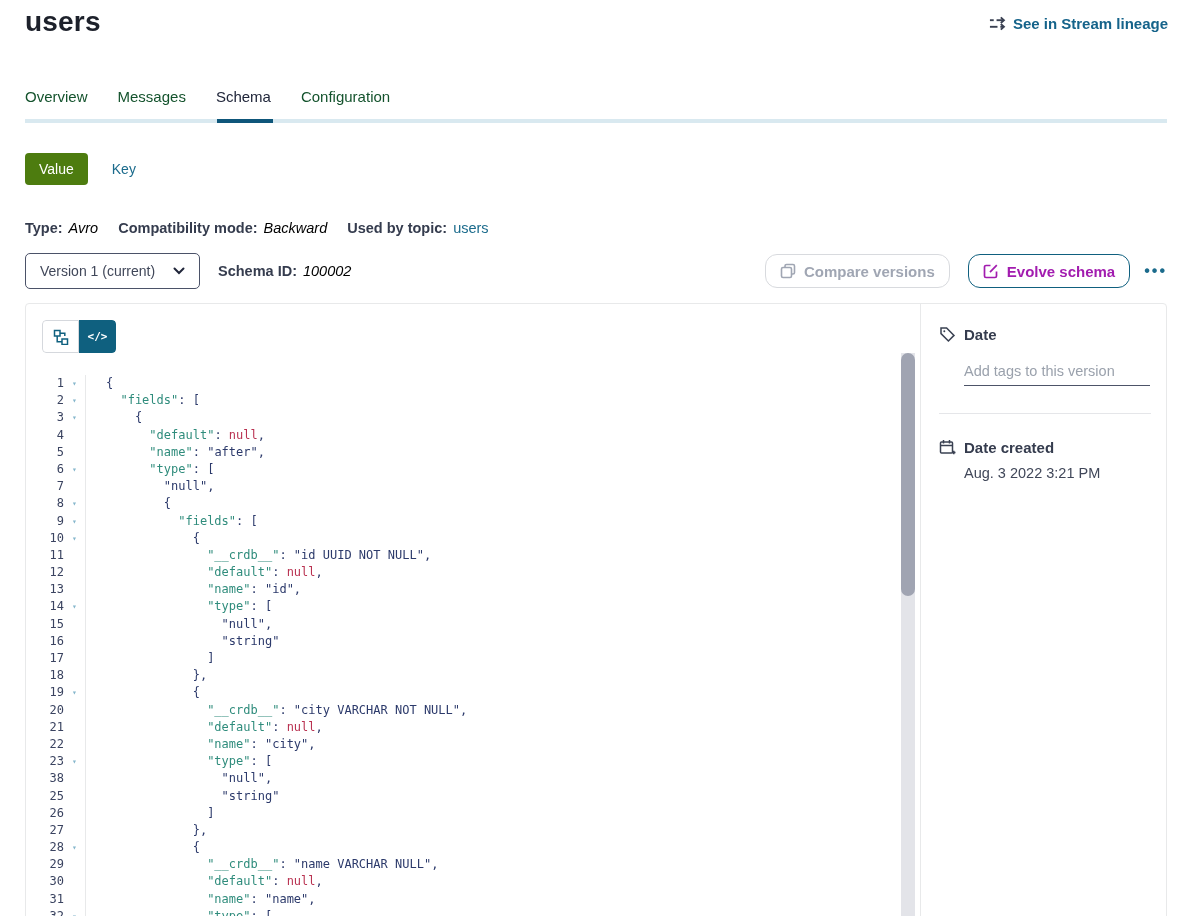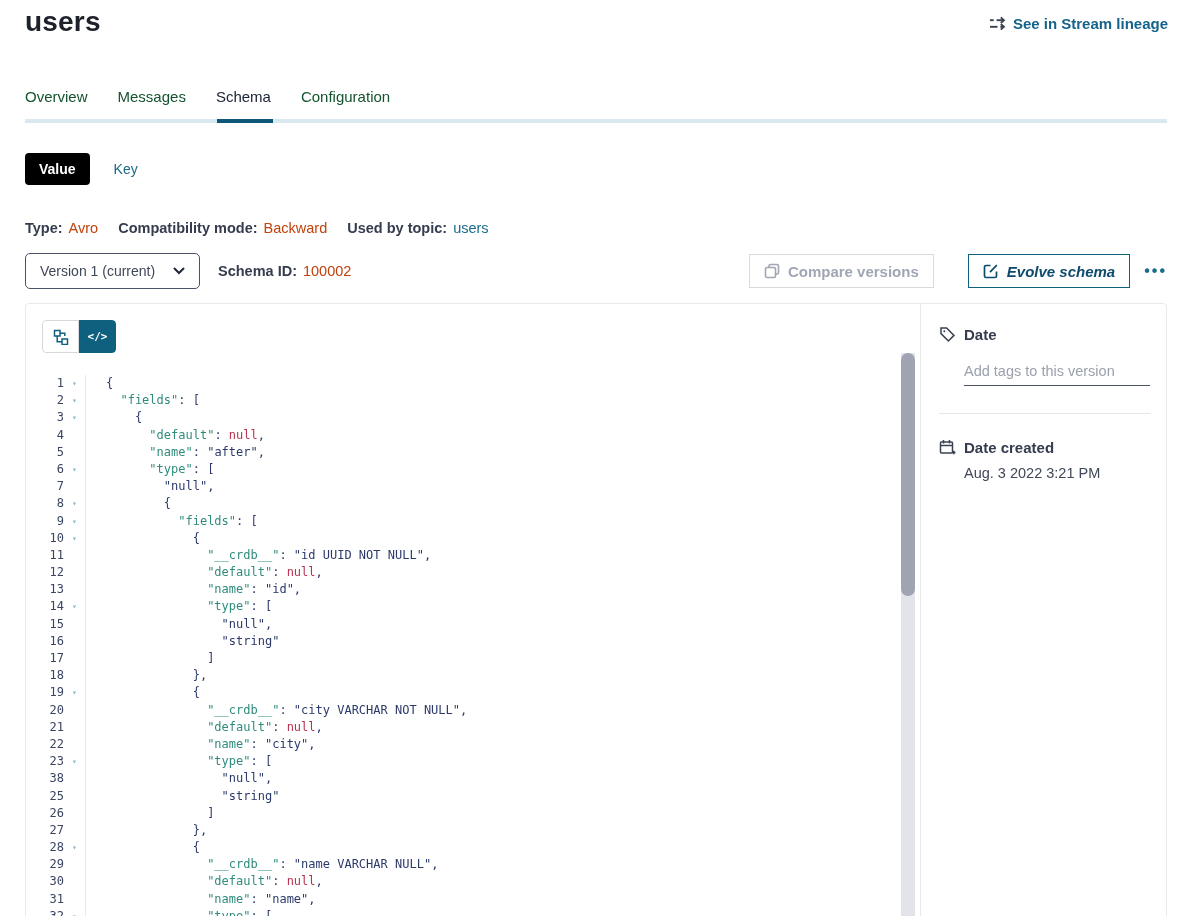--- a/index.html
+++ b/index.html
@@ -16,43 +16,43 @@
   .tabs { position:absolute; left:25px; top:88px; width:1142px; }
   .tab-row { display:flex; gap:30px; padding-bottom:14px; }
   .tab { font-size:15px; color:#14532d; cursor:pointer; }
   .tab.active { color:#20263a; font-weight:400; }
   .tab-underline { position:relative; height:4px; background:#d9e9f0; width:100%; }
   .tab-underline .active-seg { position:absolute; left:192px; width:56px; height:4px;
                                background:#0e567a; }
 
   
   .vk-row { position:absolute; left:25px; top:153px; display:flex; align-items:center; gap:24px; }
-  .value-btn { background:#000000; color:#fff; font-size:14px; padding:8px 14px;
-               border:none; border-radius:4px; cursor:pointer;font-weight:bold; }
+  .value-btn { background:#4d7c0f; color:#fff; font-size:14px; padding:8px 14px;
+               border:none; border-radius:4px; cursor:pointer; }
   .key-link { color:#1b6b8c; font-size:14px; cursor:pointer; }
 
   
   .meta-row { position:absolute; left:25px; top:220px; display:flex; gap:20px; font-size:14.5px; }
   .meta-item { display:flex; gap:6px; }
   .meta-label { font-weight:700; color:#353c4e; }
-  .meta-value { color:#c2410c; }
+  .meta-value { color:#000000;font-style:italic; }
   .meta-link { color:#1b6b8c; cursor:pointer; }
 
   
   .version-bar { position:absolute; left:25px; top:253px; width:1142px; height:36px;
                  display:flex; align-items:center; }
   .version-select { width:175px; height:36px; border:1px solid #4b5268; border-radius:5px;
                     display:flex; align-items:center; justify-content:space-between;
                     padding:0 14px; font-size:14px; color:#404759; cursor:pointer; background:#fff; }
   .schema-id { margin-left:18px; font-size:14.5px; display:flex; gap:6px; }
   .vb-spacer { flex:1; }
-  .btn { height:34px; border-radius:0; background:#fff; display:flex; align-items:center;
+  .btn { height:34px; border-radius:12px; background:#fff; display:flex; align-items:center;
          gap:8px; padding:0 14px; font-size:15px; font-weight:700; cursor:pointer;text-align:center; }
   .btn-disabled { border:1px solid #d8dade; color:#a0a6b3; cursor:default; }
-  .btn-outline { border:1px solid #0f607f; color:#0c4a6e; margin-left:34px;font-style:italic; }
+  .btn-outline { border:1px solid #0f607f; color:#a21caf; margin-left:18px; }
   .more-btn { margin-left:14px; color:#1b6b8c; font-size:16px; font-weight:700;
               letter-spacing:2px; cursor:pointer; line-height:34px; }
 
   
   .panel { position:absolute; left:25px; top:303px; width:1142px; height:680px;
            border:1px solid #e8e9ea; border-radius:4px; background:#fff; }
   .code-pane { position:absolute; left:0; top:0; width:895px; height:100%;
                border-right:1px solid #e8e9ea; }
 
   .view-toggle { position:absolute; left:16px; top:16px; display:flex;

